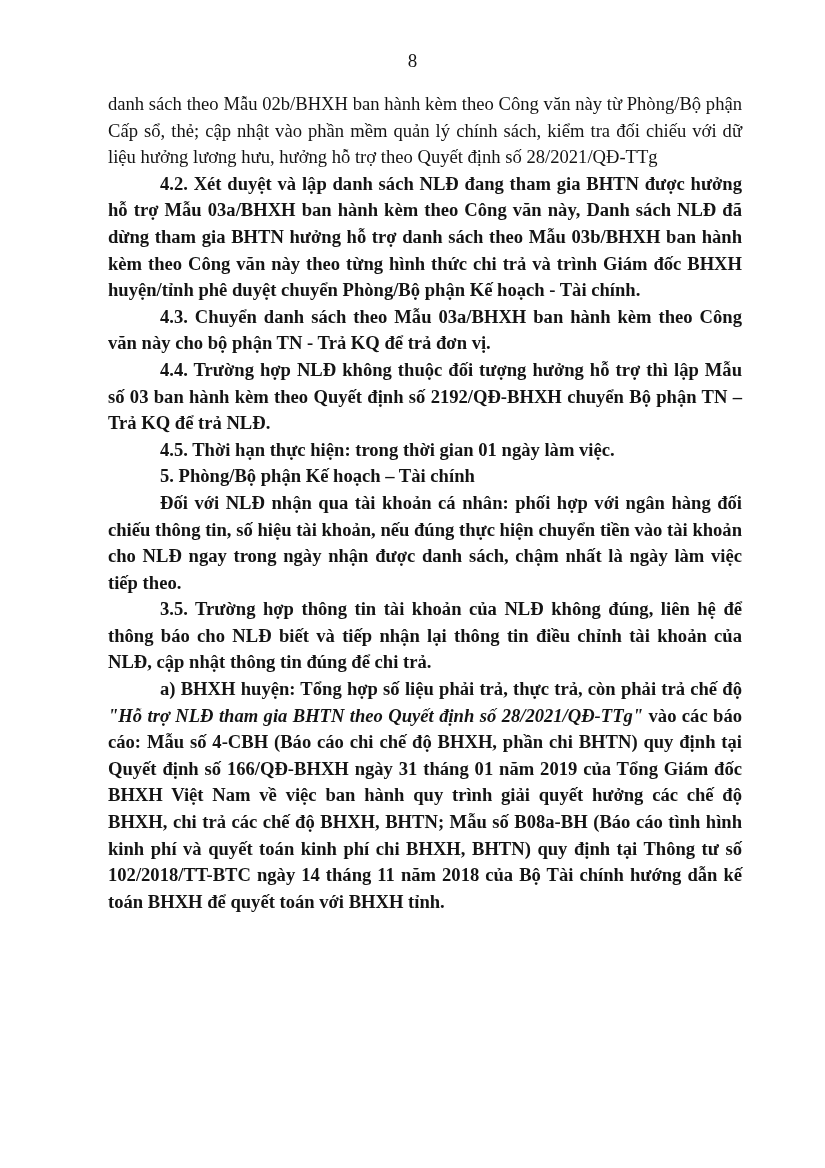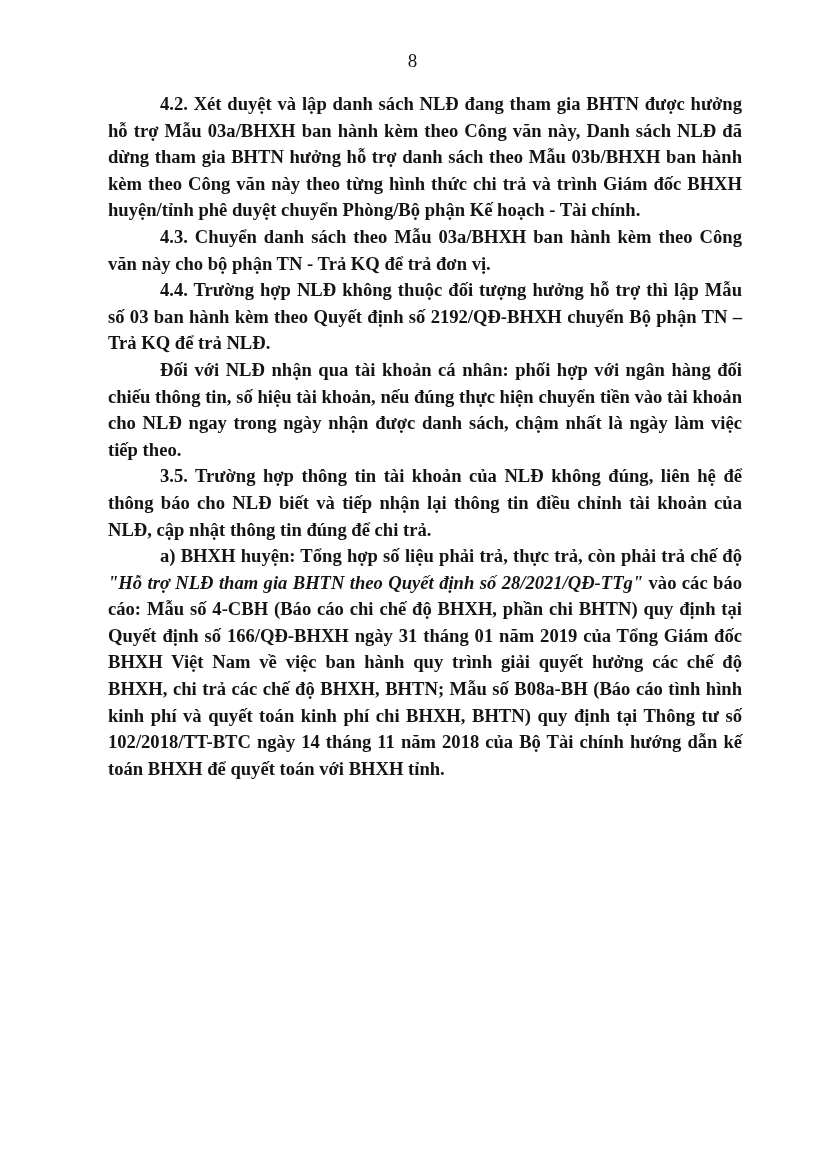--- a/index.html
+++ b/index.html
@@ -22,20 +22,23 @@
   .bold { font-weight: bold; }
   .it { font-style: italic; }
 </style>
 </head>
 <body>
 
 <div class="page">
   <div class="page-number">8</div>
 
   <div class="body-text">
+    <p>danh sách theo Mẫu 02b/BHXH ban hành kèm theo Công văn này từ Phòng/Bộ phận Cấp sổ, thẻ; cập nhật vào phần mềm quản lý chính sách, kiểm tra đối chiếu với dữ liệu hưởng lương hưu, hưởng hỗ trợ theo Quyết định số 28/2021/QĐ-TTg</p>
     <p class="indent">4.2. Xét duyệt và lập danh sách NLĐ đang tham gia BHTN được hưởng hỗ trợ Mẫu 03a/BHXH ban hành kèm theo Công văn này, Danh sách NLĐ đã dừng tham gia BHTN hưởng hỗ trợ danh sách theo Mẫu 03b/BHXH ban hành kèm theo Công văn này theo từng hình thức chi trả và trình Giám đốc BHXH huyện/tỉnh phê duyệt chuyển Phòng/Bộ phận Kế hoạch - Tài chính.</p>
     <p class="indent">4.3. Chuyển danh sách theo Mẫu 03a/BHXH ban hành kèm theo Công văn này cho bộ phận TN - Trả KQ để trả đơn vị.</p>
     <p class="indent">4.4. Trường hợp NLĐ không thuộc đối tượng hưởng hỗ trợ thì lập Mẫu số 03 ban hành kèm theo Quyết định số 2192/QĐ-BHXH chuyển Bộ phận TN – Trả KQ để trả NLĐ.</p>
+    <p class="indent">4.5. Thời hạn thực hiện: trong thời gian 01 ngày làm việc.</p>
+    <p class="indent bold">5. Phòng/Bộ phận Kế hoạch – Tài chính</p>
     <p class="indent">Đối với NLĐ nhận qua tài khoản cá nhân: phối hợp với ngân hàng đối chiếu thông tin, số hiệu tài khoản, nếu đúng thực hiện chuyển tiền vào tài khoản cho NLĐ ngay trong ngày nhận được danh sách, chậm nhất là ngày làm việc tiếp theo.</p>
     <p class="indent">3.5. Trường hợp thông tin tài khoản của NLĐ không đúng, liên hệ để thông báo cho NLĐ biết và tiếp nhận lại thông tin điều chỉnh tài khoản của NLĐ, cập nhật thông tin đúng để chi trả.</p>
     <p class="indent"><span>a) BHXH huyện: Tổng hợp số liệu phải trả, thực trả, còn phải trả chế độ </span><span class="it">"Hỗ trợ NLĐ tham gia BHTN theo Quyết định số 28/2021/QĐ-TTg"</span><span> vào các báo cáo: Mẫu số 4-CBH (Báo cáo chi chế độ BHXH, phần chi BHTN) quy định tại Quyết định số 166/QĐ-BHXH ngày 31 tháng 01 năm 2019 của Tổng Giám đốc BHXH Việt Nam về việc ban hành quy trình giải quyết hưởng các chế độ BHXH, chi trả các chế độ BHXH, BHTN; Mẫu số B08a-BH (Báo cáo tình hình kinh phí và quyết toán kinh phí chi BHXH, BHTN) quy định tại Thông tư số 102/2018/TT-BTC ngày 14 tháng 11 năm 2018 của Bộ Tài chính hướng dẫn kế toán BHXH để quyết toán với BHXH tỉnh.</span></p>
   </div>
 </div>
 
 </body></html>

